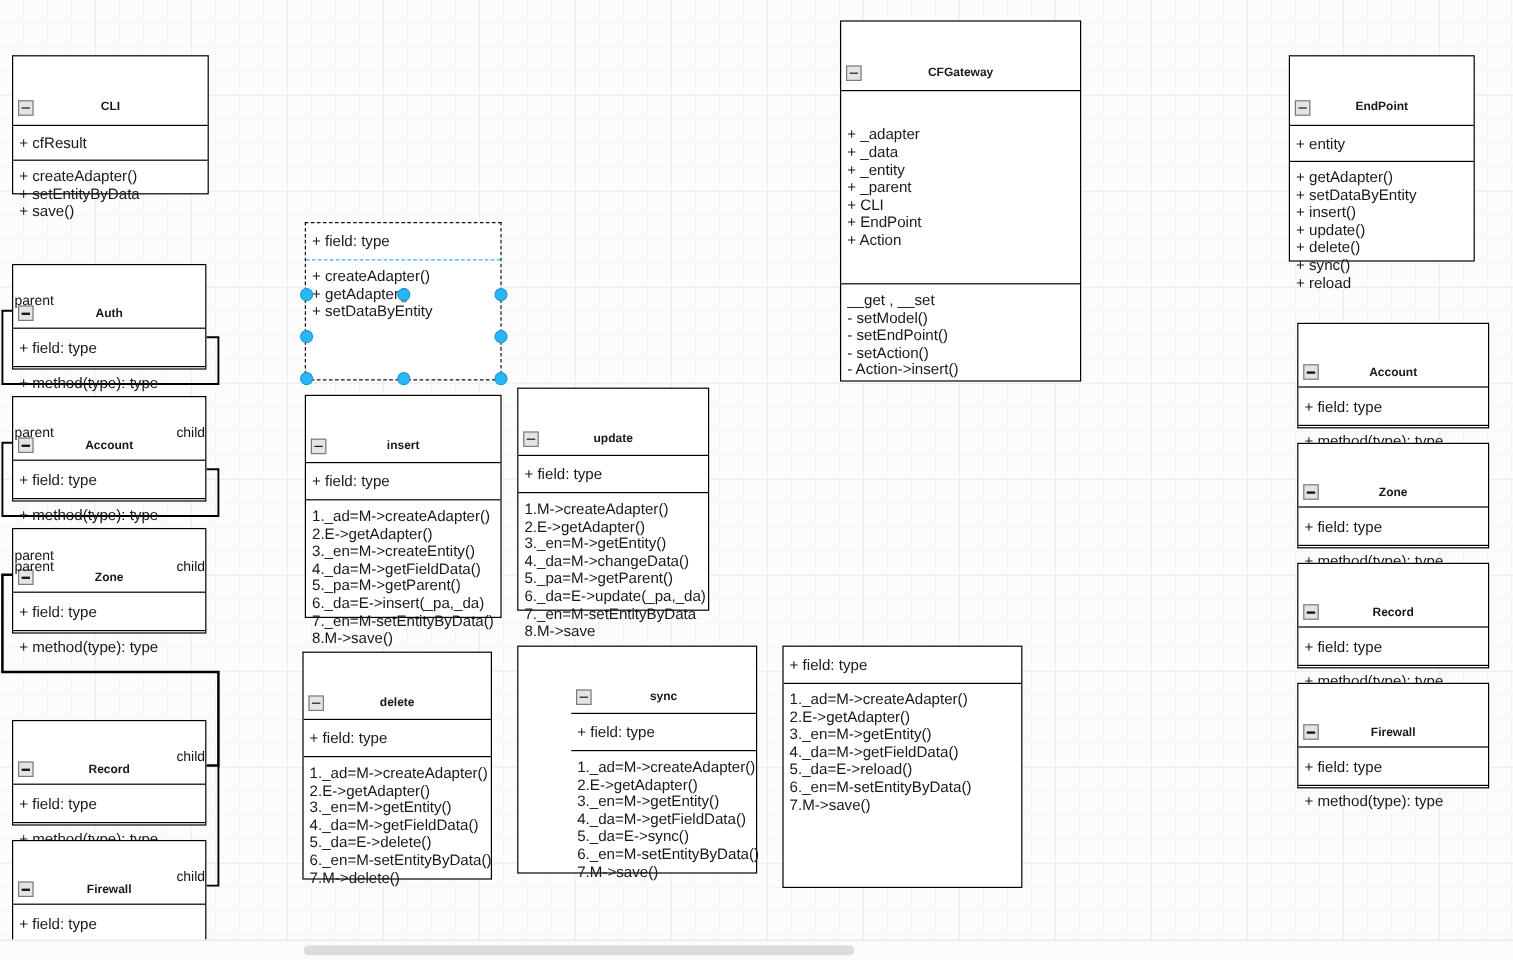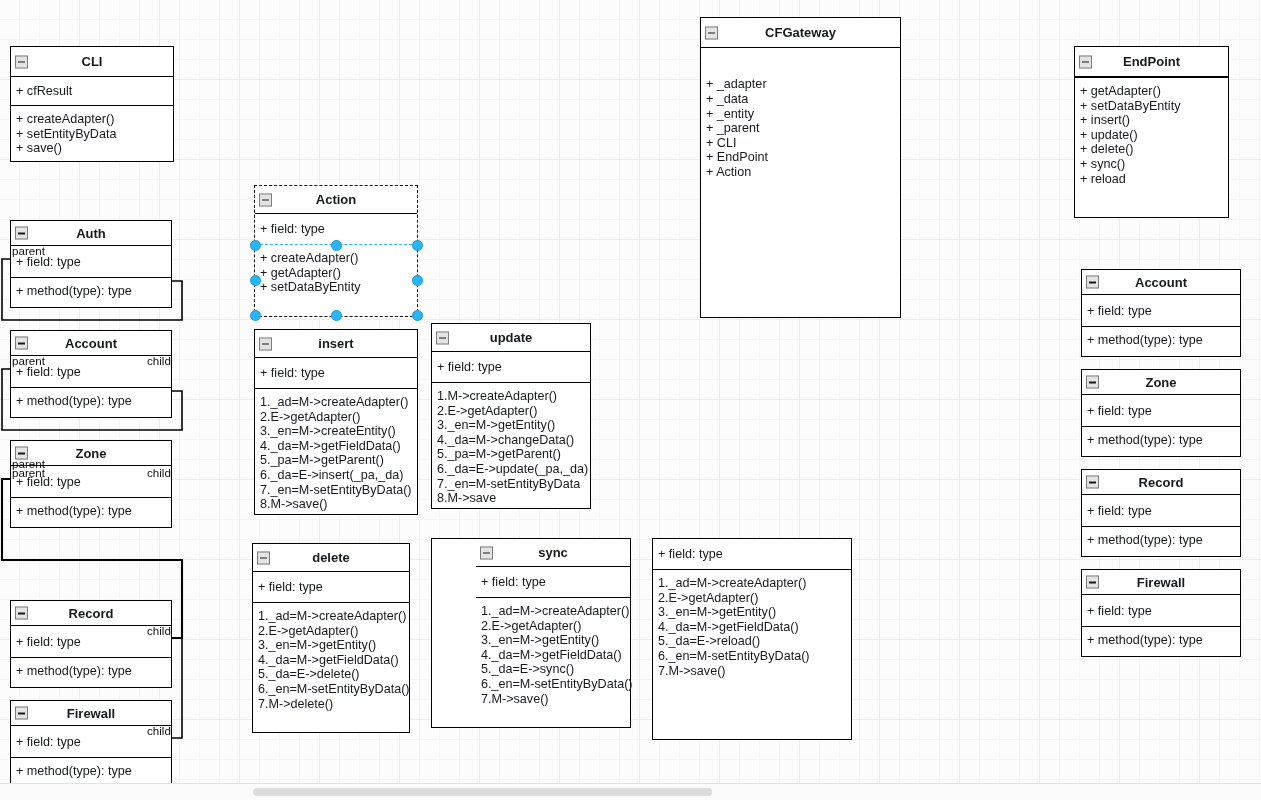--- a/index.html
+++ b/index.html
@@ -29,24 +29,24 @@
     position:absolute;
     background:#ffffff;
     border:1.6px solid #000000;
     box-sizing:border-box;
     color:#16191d;
   }
   .cls .hdr{
     position:relative;
     text-align:center;
     font-weight:bold;
-    font-size:13px;
+    font-size:10px;
     border-bottom:1.4px solid #000;
     box-sizing:border-box;
-    display:flex;align-items:center;justify-content:center;
+    display:flex;align-items:center;justify-content:center;margin-top:28px;
   }
   .collapse{
     position:absolute;left:4px;top:50%;transform:translateY(-50%);
     width:13px;height:13px;
     background:#e4e4e4;border:1px solid #7b7b7b;
     box-sizing:border-box;
   }
   .collapse:before{
     content:"";position:absolute;left:2px;top:5px;width:7px;height:1.6px;background:#1a1a1a;
   }
@@ -159,24 +159,20 @@
       </div>
       <div class="cls" style="left: 10px; top: 700px; width: 162px; height: 88px;">
         <div class="hdr" style="height: 25px;">
           <span class="collapse"></span>
           <span>Firewall</span>
         </div>
         <div class="sect pad-mid" style="height: 31px;"><ul><li>+ field: type</li></ul></div>
         <div class="sect div"><ul><li>+ method(type): type</li></ul></div>
       </div>
       <div class="cls selected" style="left: 254px; top: 185px; width: 164px; height: 132px;">
-        <div class="hdr" style="height: 28px;">
-          <span class="collapse"></span>
-          <span>Action</span>
-        </div>
         <div class="sect pad-mid" style="height: 30px;"><ul><li>+ field: type</li></ul></div>
         <div class="sect div"><ul><li>+ createAdapter()</li><li>+ getAdapter()</li><li>+ setDataByEntity</li></ul></div>
       </div>
       <div class="cls" style="left: 254px; top: 329px; width: 164px; height: 186px;">
         <div class="hdr" style="height: 28px;">
           <span class="collapse"></span>
           <span>insert</span>
         </div>
         <div class="sect pad-mid" style="height: 30px;"><ul><li>+ field: type</li></ul></div>
         <div class="sect div"><ul><li>1._ad=M-&gt;createAdapter()</li><li>2.E-&gt;getAdapter()</li><li>3._en=M-&gt;createEntity()</li><li>4._da=M-&gt;getFieldData()</li><li>5._pa=M-&gt;getParent()</li><li>6._da=E-&gt;insert(_pa,_da)</li><li>7._en=M-setEntityByData()</li><li>8.M-&gt;save()</li></ul></div>
@@ -208,26 +204,28 @@
       <div class="cls" style="left: 652px; top: 538px; width: 200px; height: 202px;">
         <div class="sect pad-mid" style="height: 30px;"><ul><li>+ field: type</li></ul></div>
         <div class="sect div"><ul><li>1._ad=M-&gt;createAdapter()</li><li>2.E-&gt;getAdapter()</li><li>3._en=M-&gt;getEntity()</li><li>4._da=M-&gt;getFieldData()</li><li>5._da=E-&gt;reload()</li><li>6._en=M-setEntityByData()</li><li>7.M-&gt;save()</li></ul></div>
       </div>
       <div class="cls" style="left: 700px; top: 17px; width: 201px; height: 301px;">
         <div class="hdr" style="height: 30px;">
           <span class="collapse"></span>
           <span>CFGateway</span>
         </div>
         <div class="sect pad-mid" style="height: 160px;"><ul><li>+ _adapter</li><li>+ _data</li><li>+ _entity</li><li>+ _parent</li><li>+ CLI</li><li>+ EndPoint</li><li>+ Action</li></ul></div>
+        <div class="sect div"><ul><li>__get , __set</li><li>- setModel()</li><li>- setEndPoint()</li><li>- setAction()</li><li>- Action-&gt;insert()</li></ul></div>
       </div>
       <div class="cls" style="left: 1074px; top: 46px; width: 155px; height: 172px;">
         <div class="hdr" style="height: 30px;">
           <span class="collapse"></span>
           <span>EndPoint</span>
         </div>
+        <div class="sect pad-mid" style="height: 29px;"><ul><li>+  entity</li></ul></div>
         <div class="sect div"><ul><li>+ getAdapter()</li><li>+ setDataByEntity</li><li>+ insert()</li><li>+ update()</li><li>+ delete()</li><li>+ sync()</li><li>+ reload</li></ul></div>
       </div>
       <div class="cls" style="left: 1081px; top: 269px; width: 160px; height: 88px;">
         <div class="hdr" style="height: 25px;">
           <span class="collapse"></span>
           <span>Account</span>
         </div>
         <div class="sect pad-mid" style="height: 31px;"><ul><li>+ field: type</li></ul></div>
         <div class="sect div"><ul><li>+ method(type): type</li></ul></div>
       </div>

